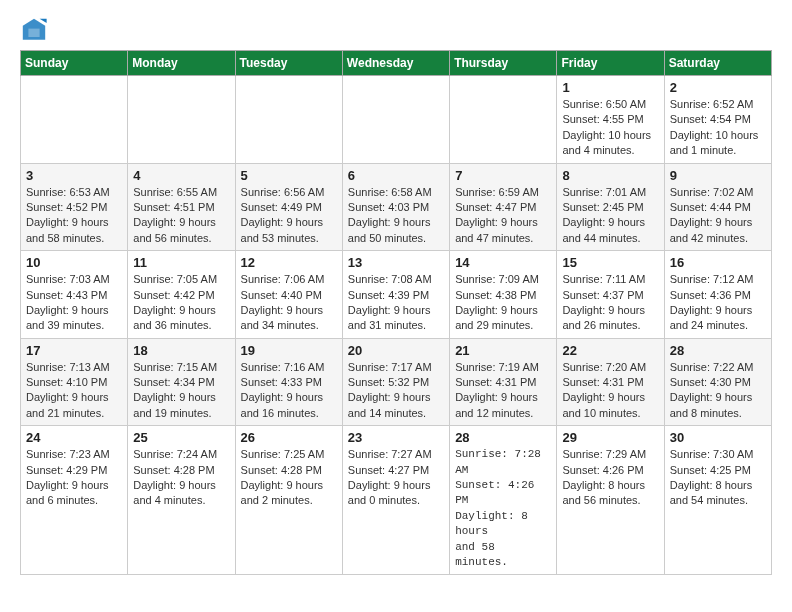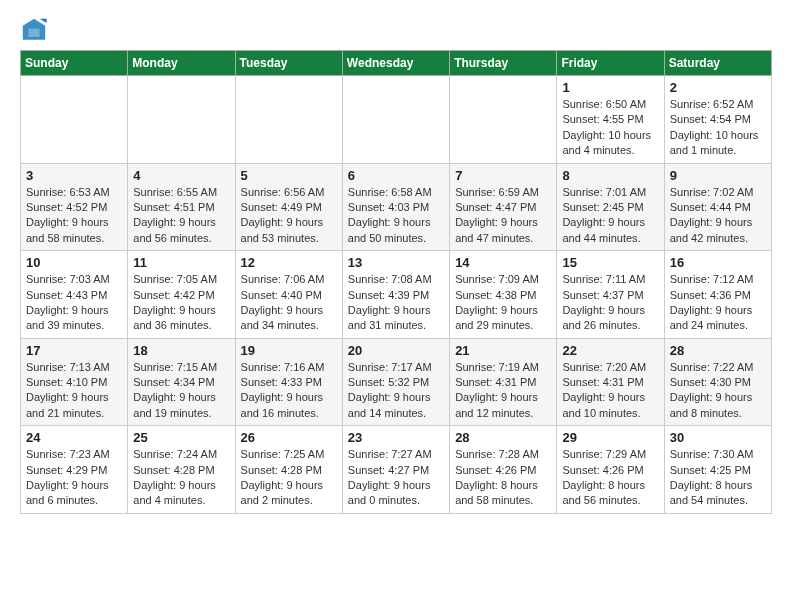--- a/index.html
+++ b/index.html
@@ -326,21 +326,21 @@
           </td>
           <td>
             <span class="day-num">23</span>
             <div class="cell-info" style="white-space: pre-line;">Sunrise: 7:27 AM
 Sunset: 4:27 PM
 Daylight: 9 hours
 and 0 minutes.</div>
           </td>
           <td>
             <span class="day-num">28</span>
-            <div class="cell-info" style="white-space: pre-line;">Sunrise: 7:28 AM
+            <div class="cell-info" style="white-space: pre-line; font-family: Liberation Mono, monospace;">Sunrise: 7:28 AM
 Sunset: 4:26 PM
 Daylight: 8 hours
 and 58 minutes.</div>
           </td>
           <td>
             <span class="day-num">29</span>
             <div class="cell-info" style="white-space: pre-line;">Sunrise: 7:29 AM
 Sunset: 4:26 PM
 Daylight: 8 hours
 and 56 minutes.</div>

